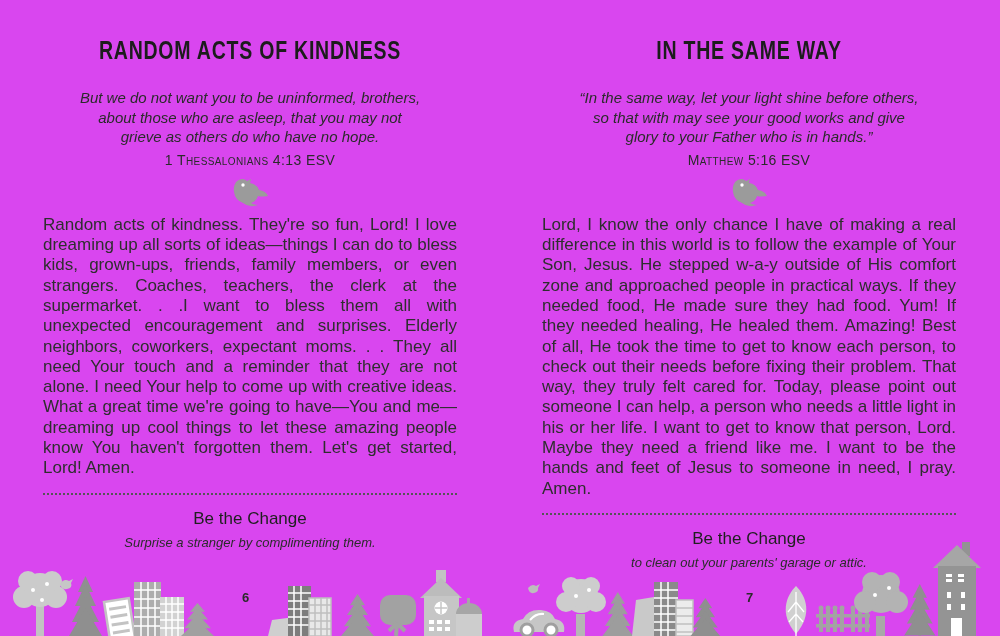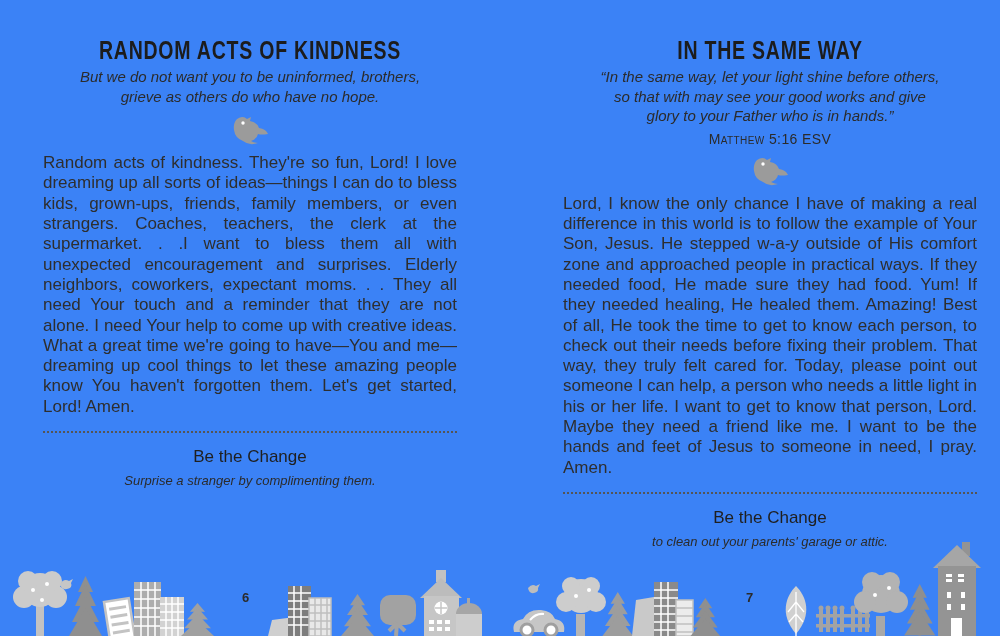--- a/index.html
+++ b/index.html
@@ -1,51 +1,53 @@
 <!DOCTYPE html>
 <html><head>
 <meta charset="utf-8">
 <style>
   html,body{margin:0;padding:0;}
   body{
     width:1000px;height:636px;background:#ffffff;
     font-family:"Liberation Sans",sans-serif;color:#2e2e2e;
     position:relative;overflow:hidden;
   }
-  .spread{position:relative;width:1000px;height:636px;background:#3b82f6;}
+  .spread{position:relative;width:1000px;height:636px;background:#d946ef;}
   .page{position:absolute;top:36px;width:414px;text-align:center;}
   .page.left{left:43px;}
-  .page.right{left:563px;}
+  .page.right{left:542px;}
   .title{
     margin:0;font-weight:700;font-size:25px;letter-spacing:1px;color:#1c1c1c;
     white-space:nowrap;transform:scaleX(.78);transform-origin:50% 50%;
   }
-  .verse{margin-top:2px;font-style:italic;font-size:15px;line-height:19.6px;color:#2b2b2b;}
+  .verse{margin-top:23px;font-style:italic;font-size:15px;line-height:19.6px;color:#2b2b2b;}
   .reference{margin-top:5px;font-variant:small-caps;font-size:14px;letter-spacing:.4px;color:#2b2b2b;}
   .bird-wrap{margin:9px auto 2px;width:40px;height:30px;}
   .body-text{margin:8px 0 0;font-size:17px;line-height:20.3px;text-align:justify;color:#2e2e2e;}
   .dots{margin-top:14px;border-top:2px dotted #555;height:0;}
   .section-title{margin:14px 0 4px;font-size:17px;font-weight:400;color:#1f1f1f;}
   .challenge{font-style:italic;font-size:13px;line-height:20px;color:#2b2b2b;}
   .pagenum{position:absolute;top:590px;font-size:13px;font-weight:700;color:#2b2b2b;z-index:2;}
   .pagenum.n6{left:242px;}
   .pagenum.n7{left:746px;}
   .cityscape{position:absolute;left:0;bottom:0;width:1000px;height:96px;display:block;z-index:1;}
 </style>
 </head>
 <body>
 
 <div class="spread">
 
   <section class="page left">
     <h1 class="title">RANDOM ACTS OF KINDNESS</h1>
     <div class="verse">
       <div>But we do not want you to be uninformed, brothers,</div>
+      <div>about those who are asleep, that you may not</div>
       <div>grieve as others do who have no hope.</div>
     </div>
+    <div class="reference">1 Thessalonians 4:13 ESV</div>
     <div class="bird-wrap">
       <svg width="40" height="30" viewBox="0 0 40 30" aria-hidden="true">
         <path d="M7 4 Q13 0 17 4 L21 2 L20 6 Q27 7 29 13 Q36 14 38 19 Q31 20 28 19 Q27 24 21 26 Q25 28 28 28 Q19 31 13 26 Q5 23 4 15 Q3 8 7 4 Z" fill="#9b9b9b"></path>
         <circle cx="13" cy="8" r="1.7" fill="#ffffff"></circle>
       </svg>
     </div>
     <p class="body-text">Random acts of kindness. They're so fun, Lord! I love dreaming up all sorts of ideas—things I can do to bless kids, grown-ups, friends, family members, or even strangers. Coaches, teachers, the clerk at the supermarket. . .I want to bless them all with unexpected encouragement and surprises. Elderly neighbors, coworkers, expectant moms. . . They all need Your touch and a reminder that they are not alone. I need Your help to come up with creative ideas. What a great time we're going to have—You and me—dreaming up cool things to let these amazing people know You haven't forgotten them. Let's get started, Lord! Amen.</p>
     <div class="dots"></div>
     <h2 class="section-title">Be the Change</h2>
     <div class="challenge">

